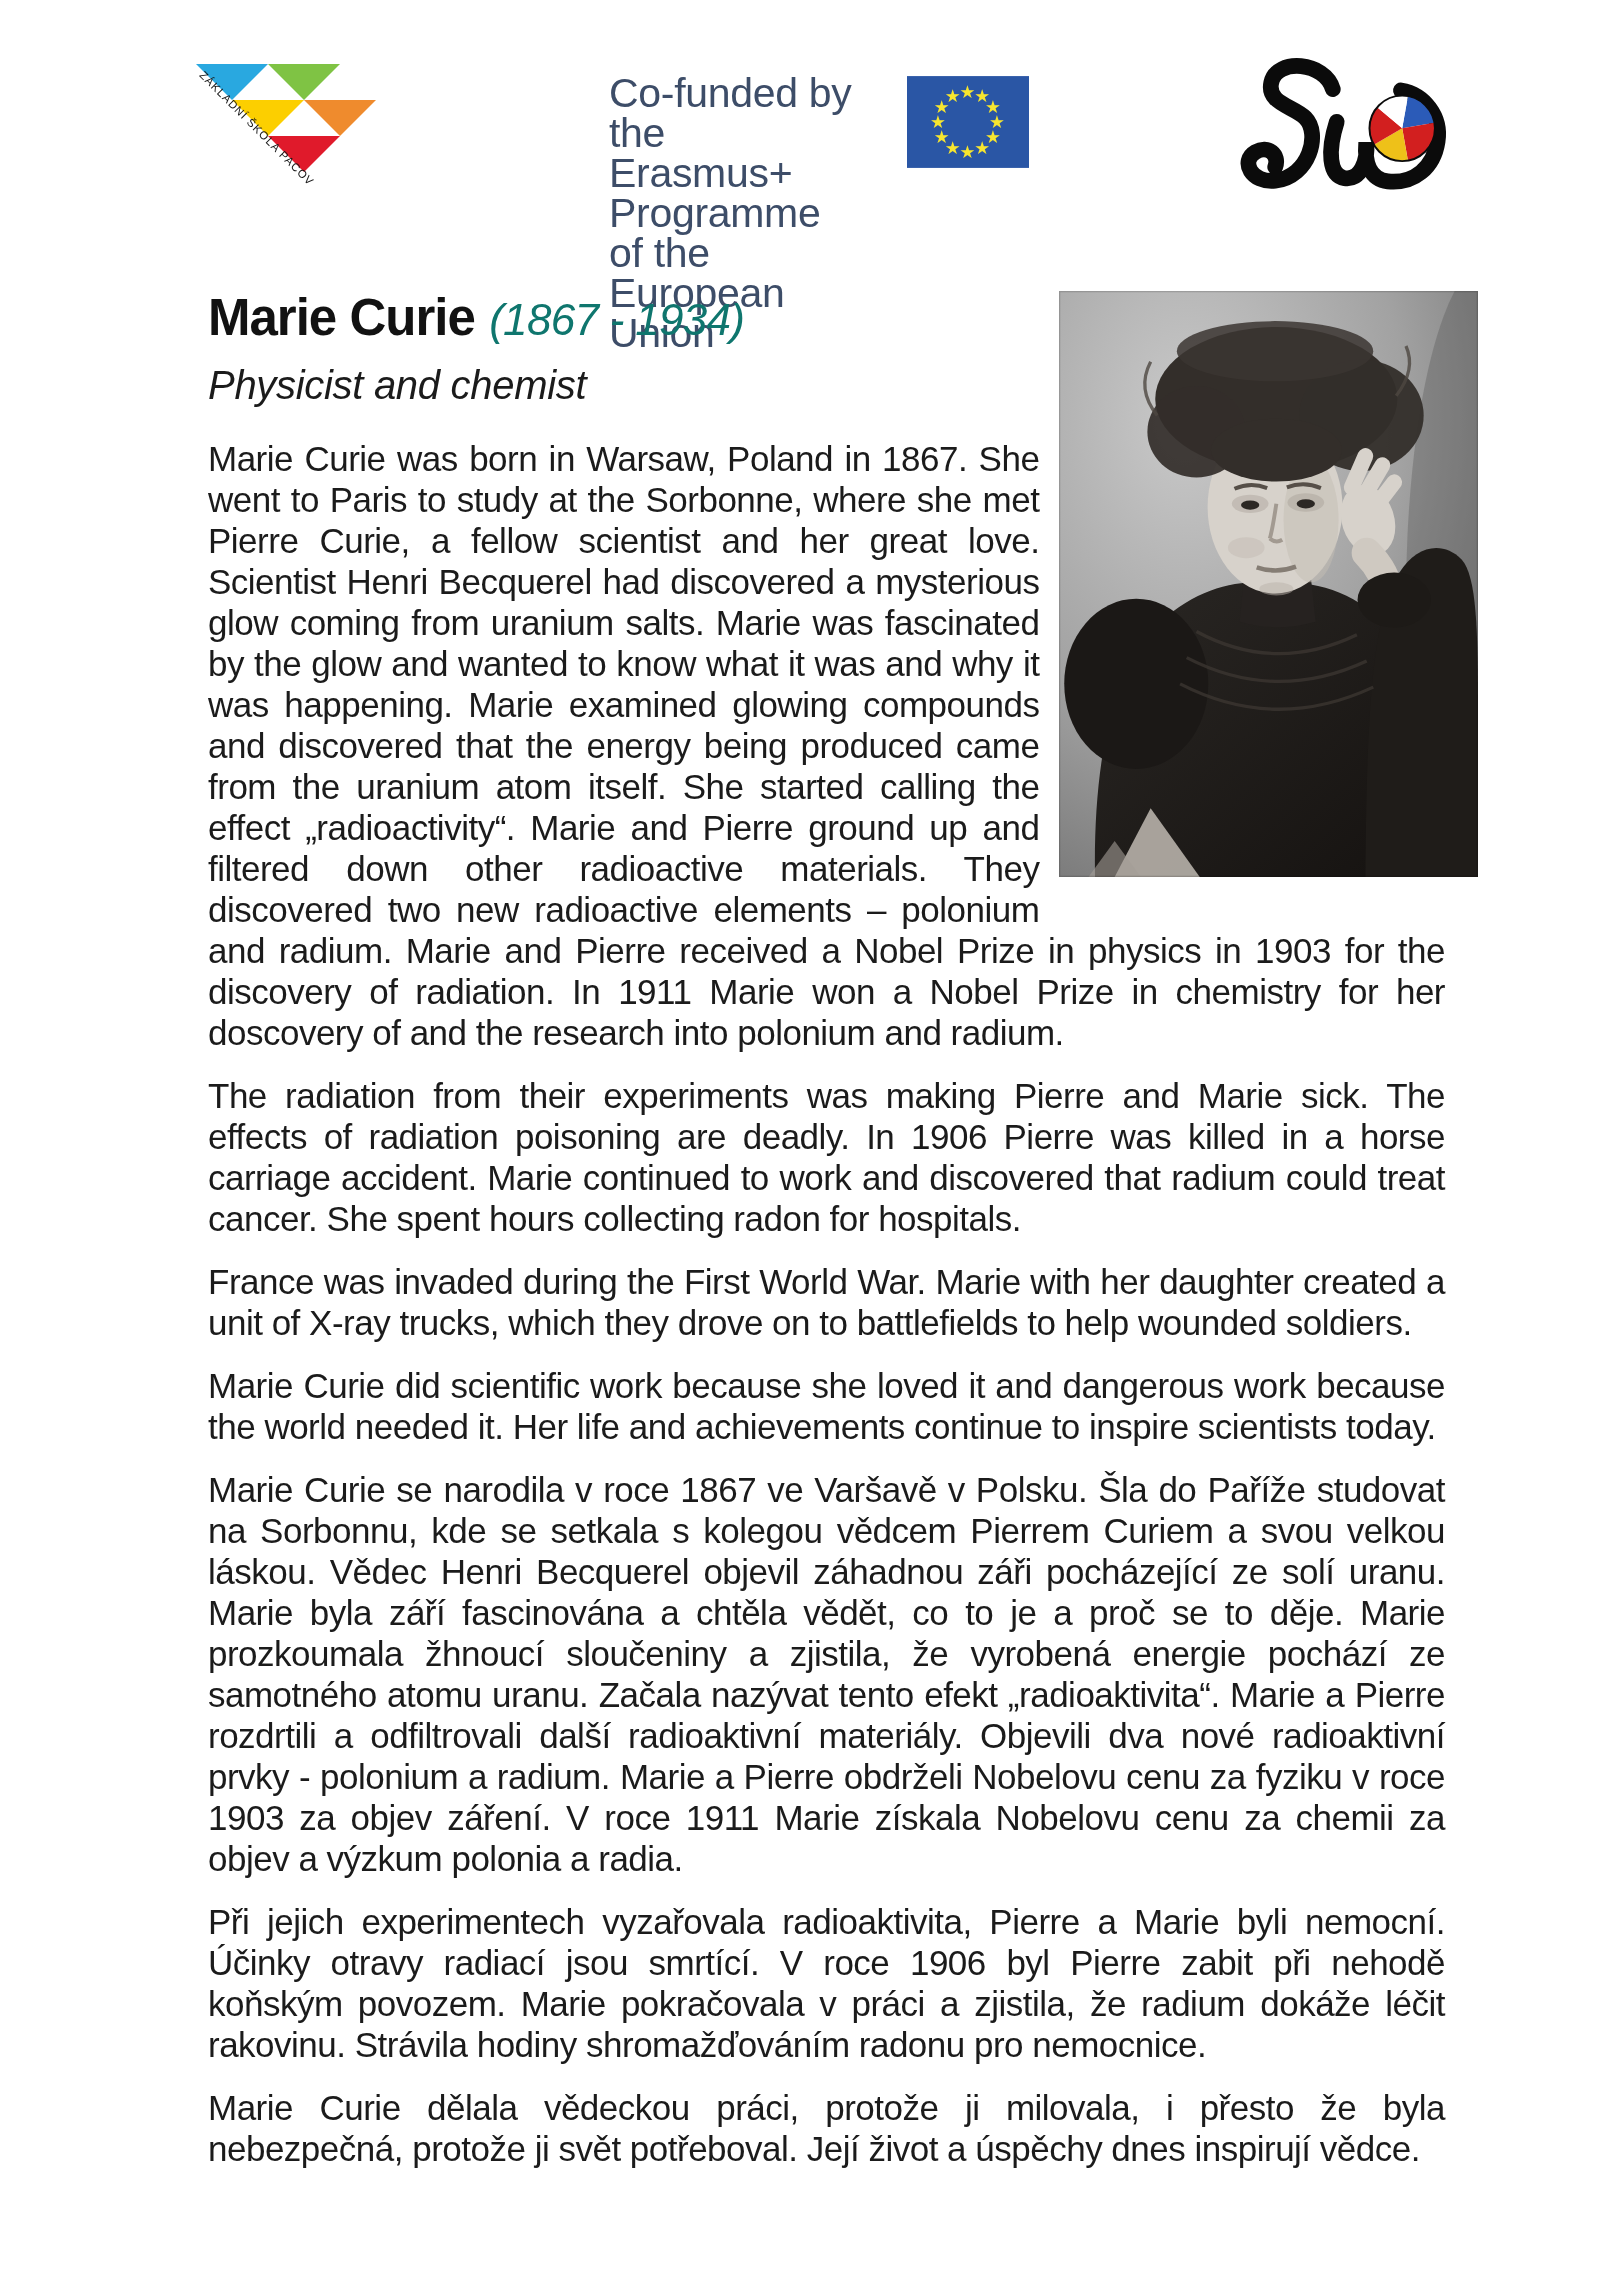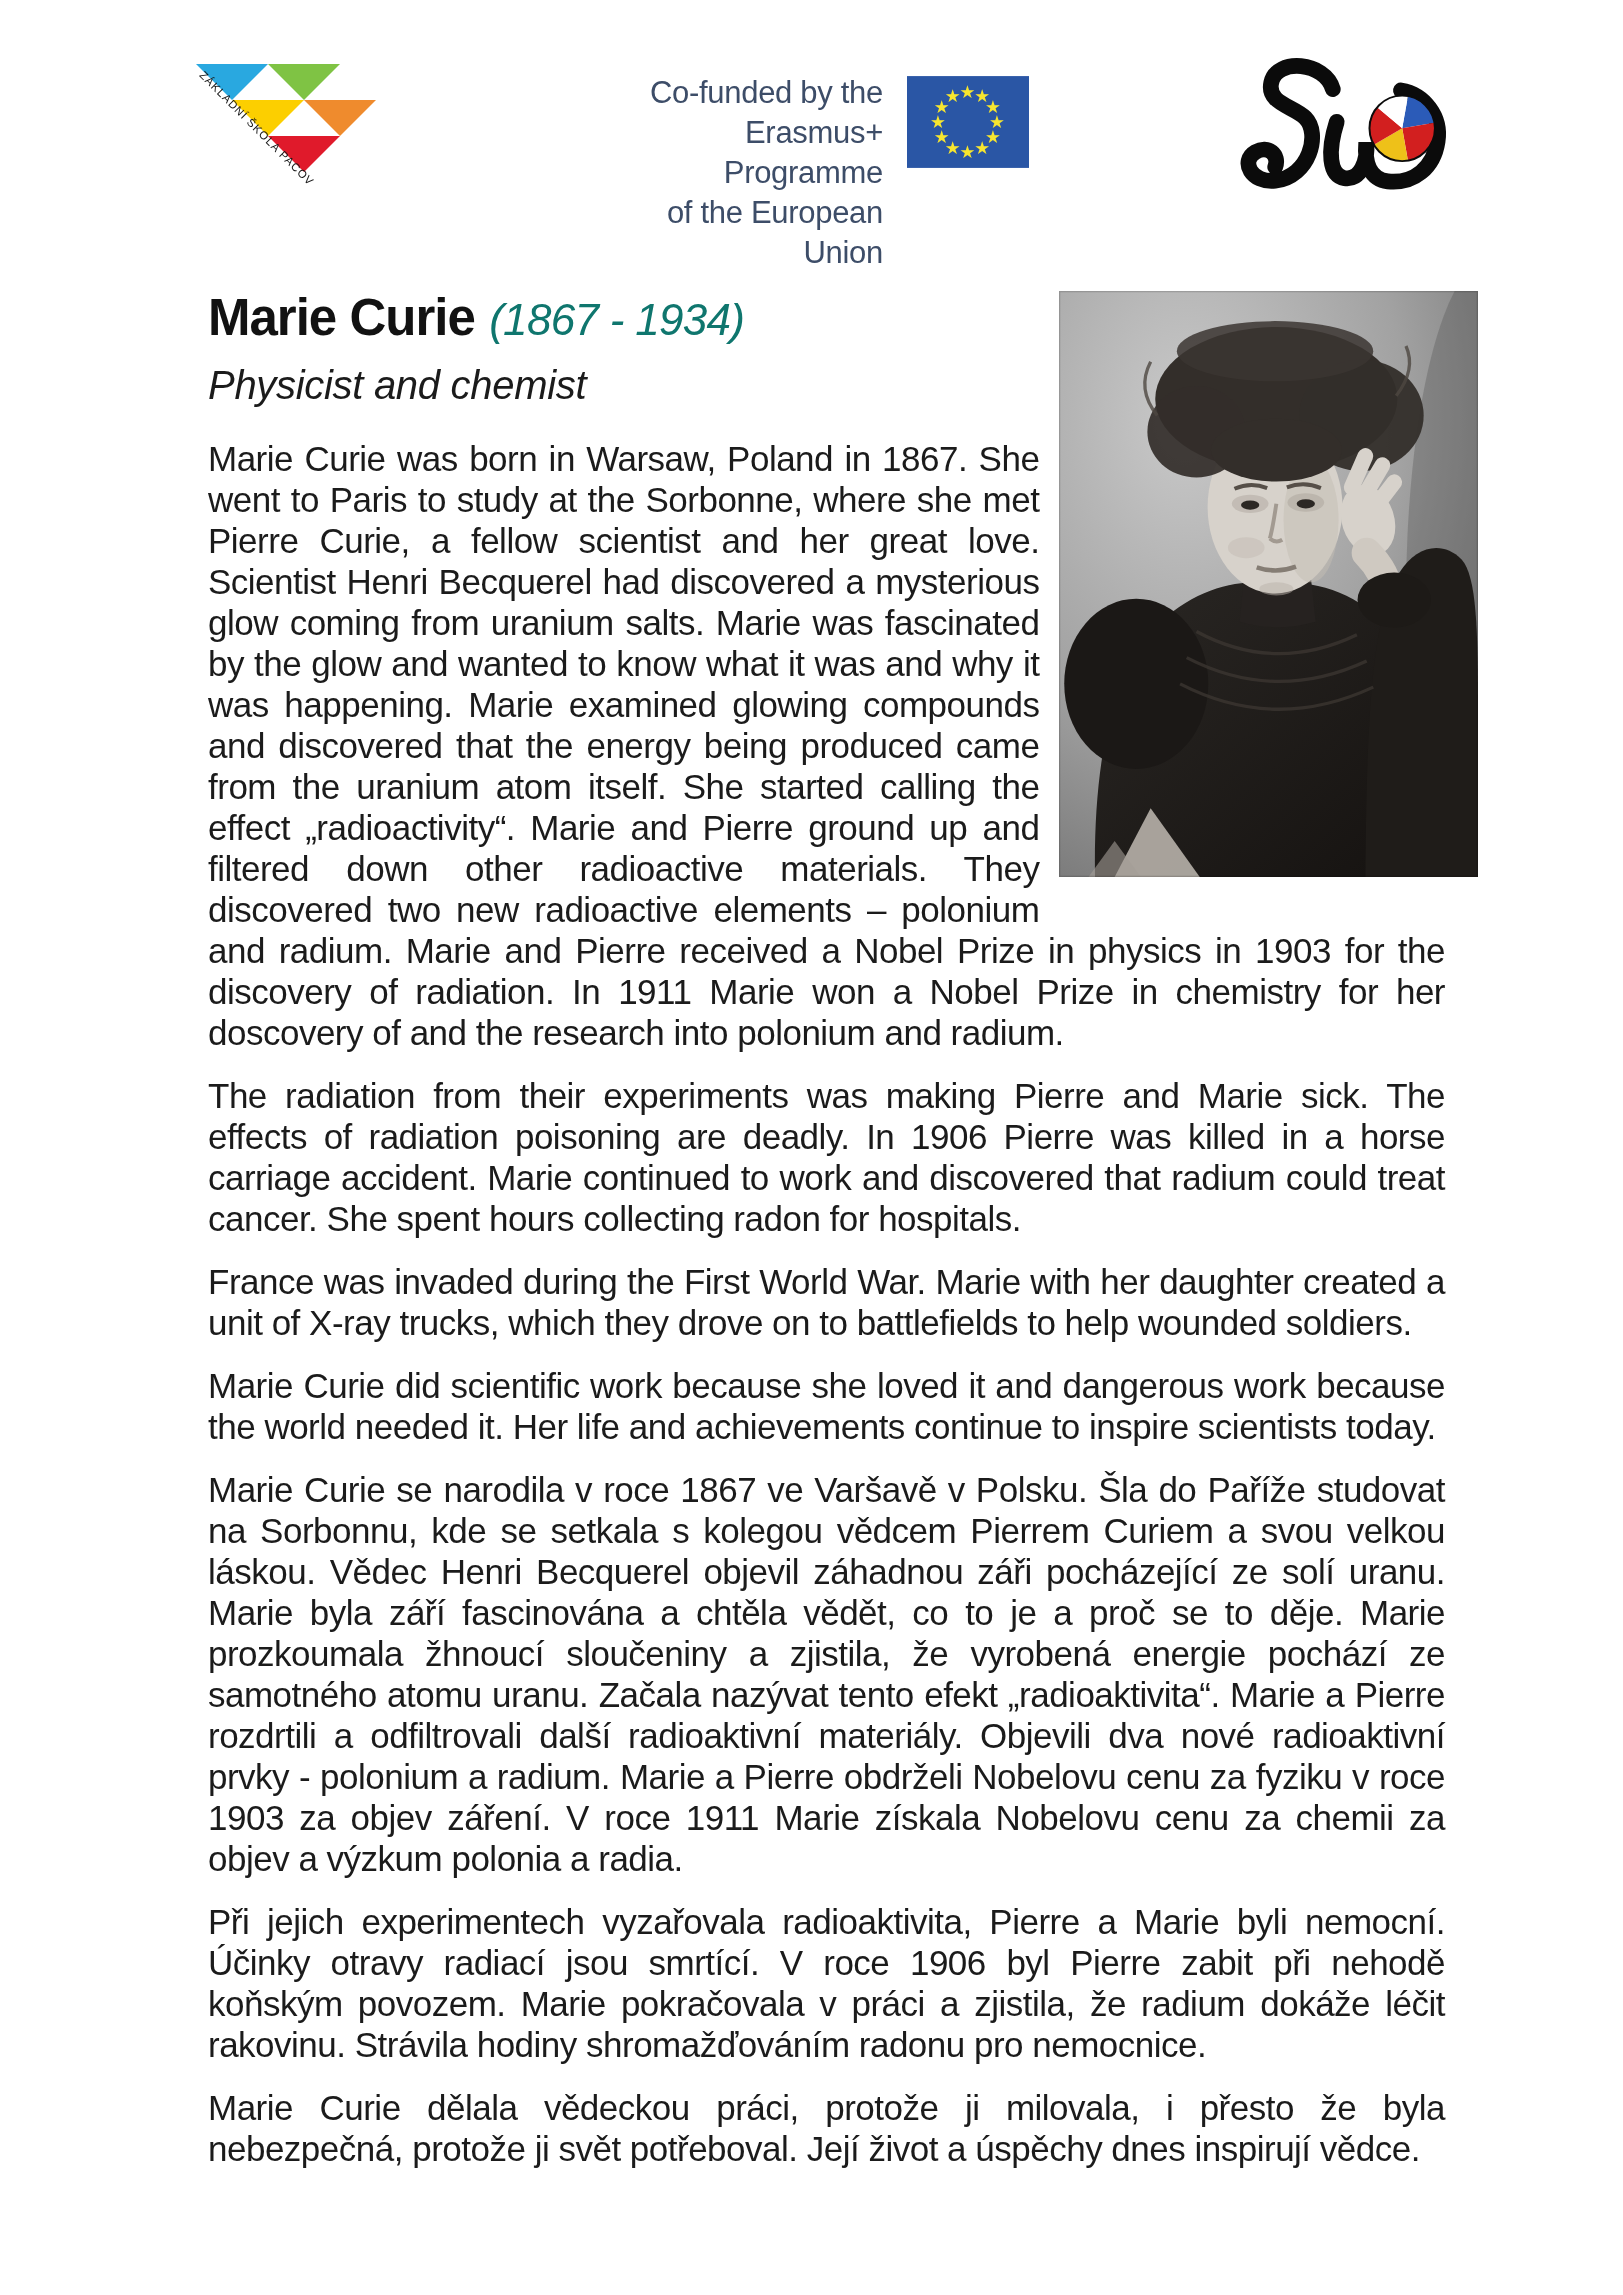--- a/index.html
+++ b/index.html
@@ -6,21 +6,21 @@
   .page {
     position:relative; width:1623px; height:2295px; background:#ffffff;
     font-family:"Liberation Sans", sans-serif; color:#1b1b1b; overflow:hidden;
   }
 
   
   #school-logo { position:absolute; left:196px; top:64px; width:185px; height:126px; overflow:visible; }
   #school-logo text { font-family:"Liberation Sans", sans-serif; font-size:12.5px; letter-spacing:1.1px; fill:#141414; }
 
   #eu-block { position:absolute; left:609px; top:73px; display:flex; gap:23.6px; align-items:flex-start; }
-  .eu-text { width:274px; text-align:right; font-size:31px; line-height:40px; color:#3d4d68; font-weight:500; letter-spacing:-0.3px; }
+  .eu-text { width:274px; font-size:41px; line-height:40px; color:#3d4d68; font-weight:500; letter-spacing:-0.3px; }
   .eu-flag { width:122px; height:92px; margin-top:2.6px; display:block; }
 
   #suo-logo { position:absolute; left:1194px; top:51px; width:275px; height:177px; }
 
   
   #main { position:absolute; left:196px; top:290px; width:1237px;margin-left:12px; }
 
   #photo { float:right; width:419px; height:586px; margin:1.3px -33px 14.4px 19.6px; }
   #photo svg { display:block; width:100%; height:100%; }
 

